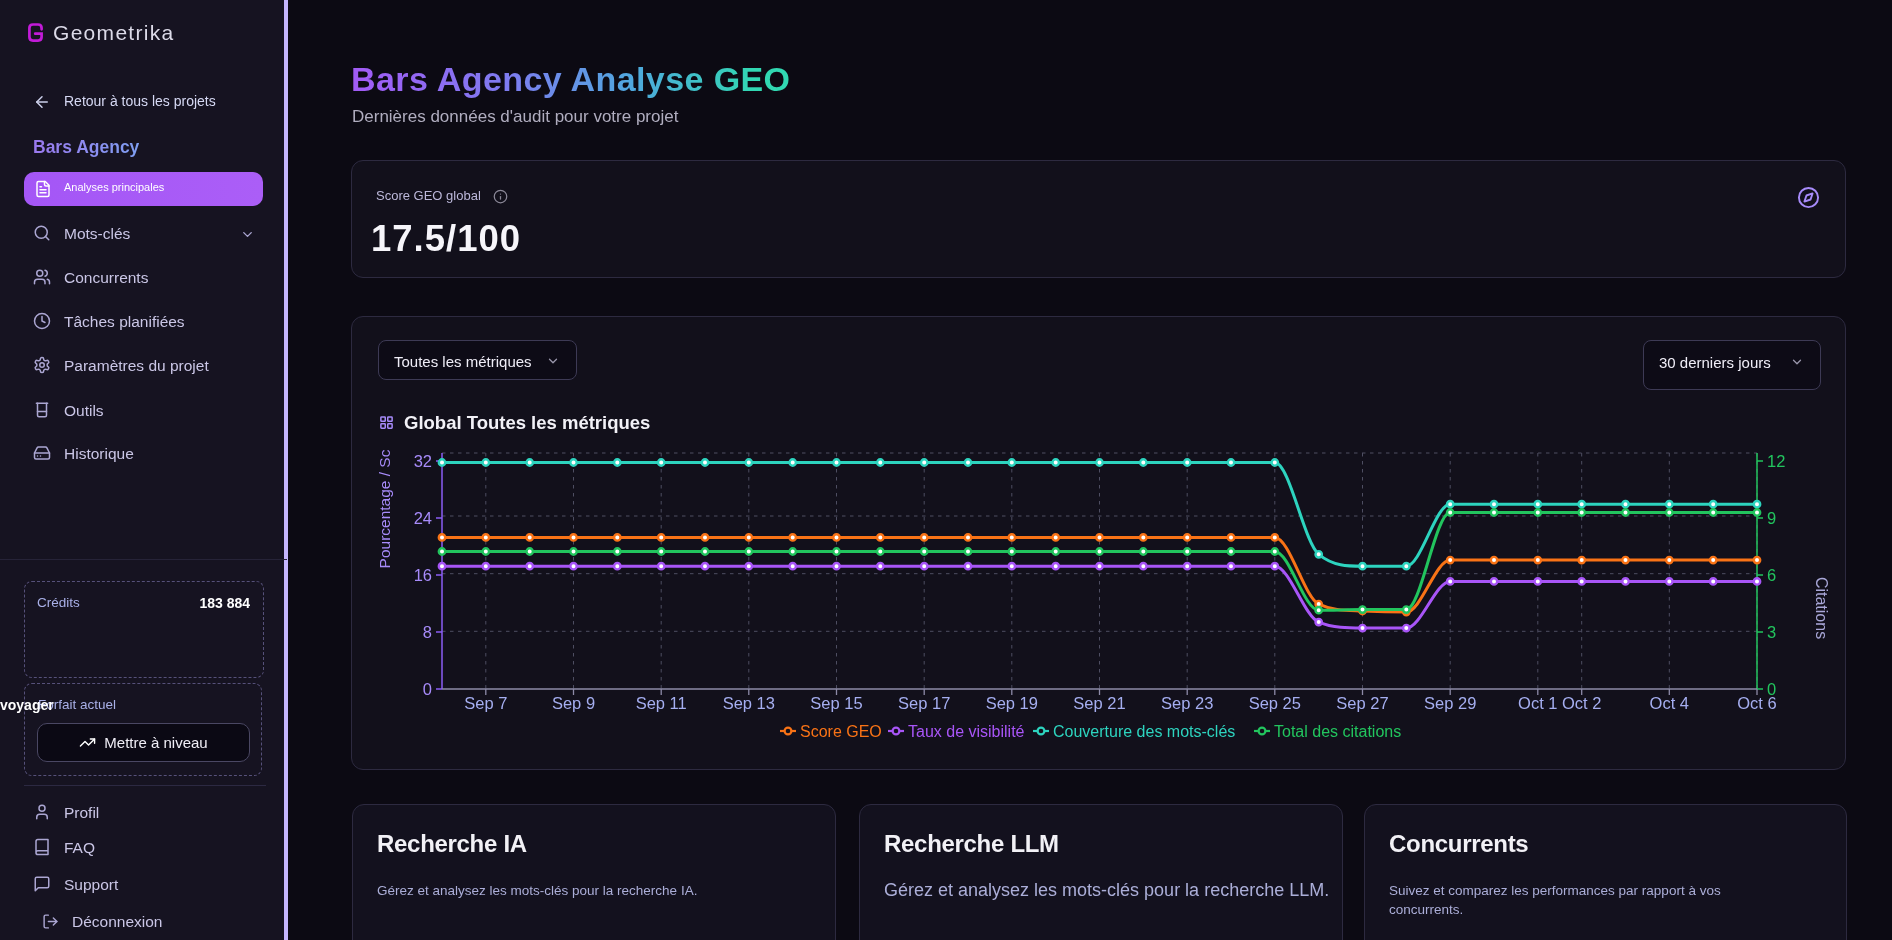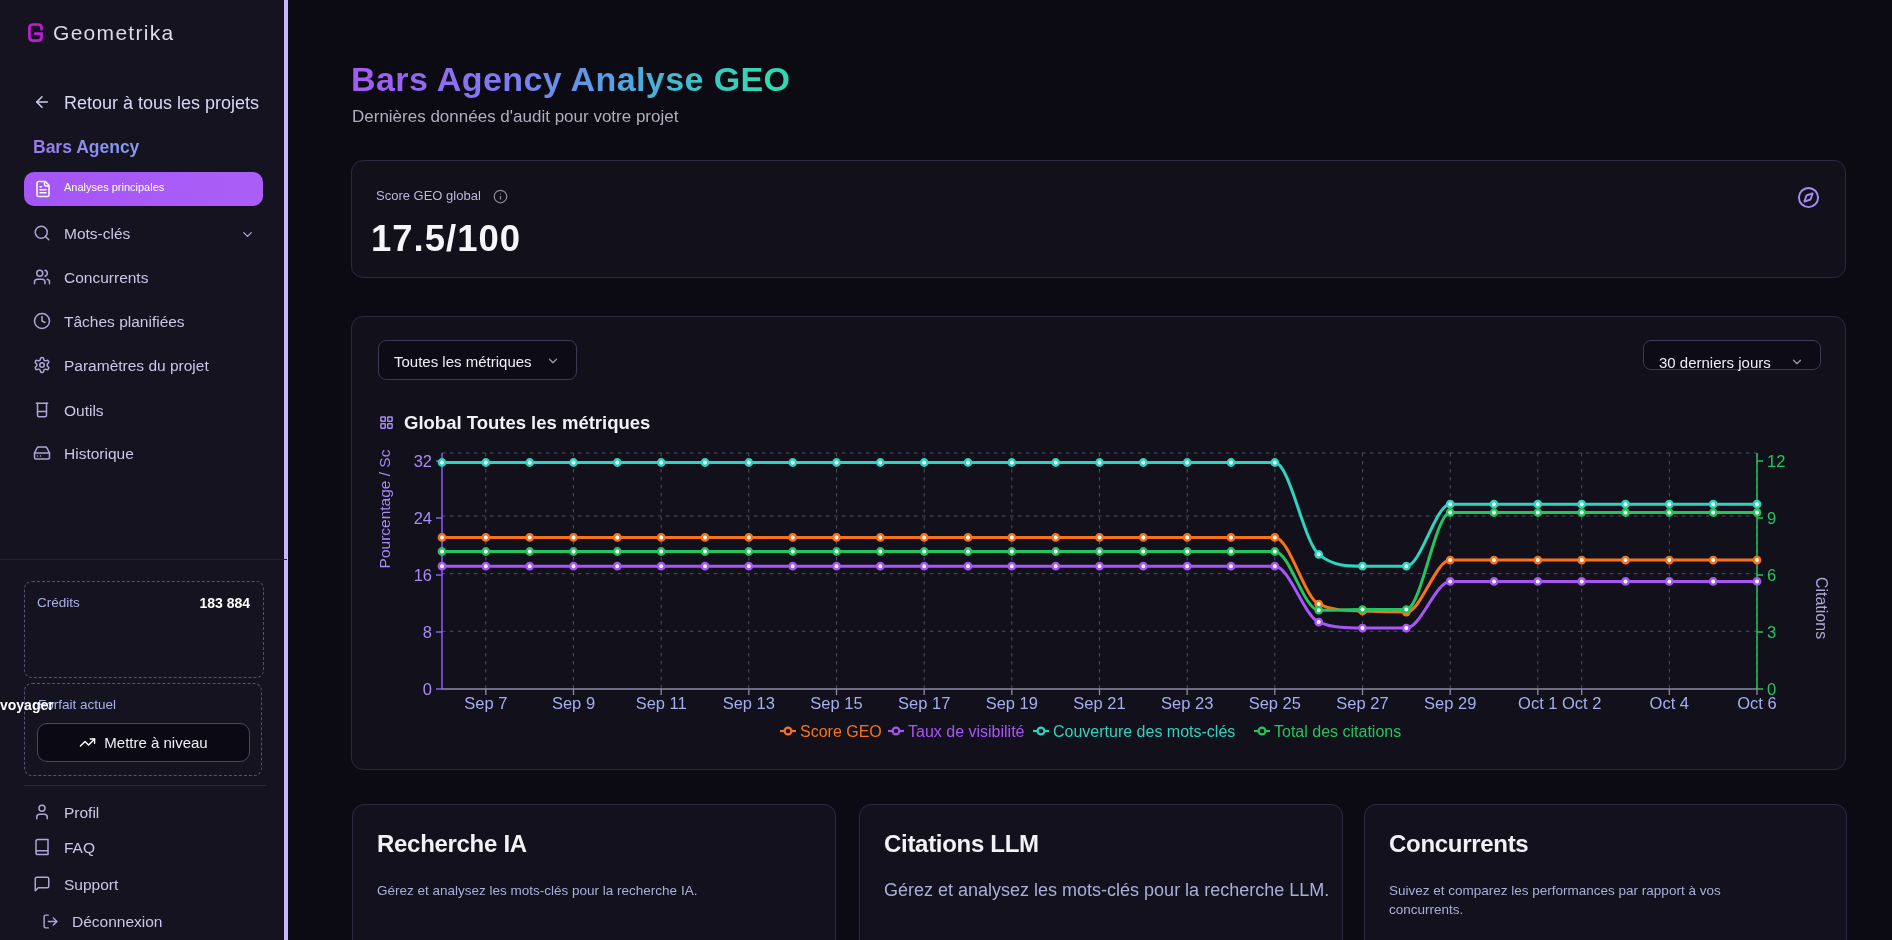--- a/index.html
+++ b/index.html
@@ -21,21 +21,21 @@
 
   <svg class="icon" style="left:28px;top:23px;" width="15" height="19" viewBox="0 0 15 19" fill="none" stroke="#c21bd8" stroke-width="2.7" stroke-linecap="round">
     <path d="M13.6 6.3 L13.6 5 Q13.6 1.5 10.1 1.5 L4.9 1.5 Q1.4 1.5 1.4 5 L1.4 14.1 Q1.4 17.6 4.9 17.6 L10.1 17.6 Q13.6 17.6 13.6 14.1 L13.6 10.7 L7.2 10.7"></path>
   </svg>
   <div class="abs" style="left:53px;top:21px;font-size:21px;color:#dcdae8;letter-spacing:1.3px;">Geometrika</div>
 
   <svg class="icon" style="left:33px;top:93px;" width="18" height="18" viewBox="0 0 24 24" fill="none" stroke="#cdd1ec" stroke-width="2" stroke-linecap="round" stroke-linejoin="round">
       <path d="m12 19-7-7 7-7"></path>
       <path d="M19 12H5"></path>
     </svg>
-  <div class="abs" style="left:64px;top:93px;font-size:18px;font-weight:500;color:#d6d9f4;">Retour à tous les projets</div>
+  <div class="abs" style="left:64px;top:93px;font-size:14px;font-weight:500;color:#d6d9f4;">Retour à tous les projets</div>
 
   <div class="abs" style="left:33px;top:137px;font-size:17.5px;font-weight:600;background:linear-gradient(90deg,#9b79ef,#7f9ff2);-webkit-background-clip:text;background-clip:text;color:transparent;">Bars Agency</div>
 
   <div class="abs" style="left:24px;top:172px;width:239px;height:34px;border-radius:10px;background:linear-gradient(90deg,#a456f6,#ab5ef7);"></div>
   <svg class="icon" style="left:34px;top:180px;" width="18" height="18" viewBox="0 0 24 24" fill="none" stroke="#ffffff" stroke-width="2" stroke-linecap="round" stroke-linejoin="round">
       <path d="M15 2H6a2 2 0 0 0-2 2v16a2 2 0 0 0 2 2h12a2 2 0 0 0 2-2V7Z"></path>
       <path d="M14 2v4a2 2 0 0 0 2 2h4"></path>
       <path d="M16 13H8"></path>
       <path d="M16 17H8"></path>
       <path d="M10 9H8"></path>
@@ -142,21 +142,21 @@
       <polygon points="16.24 7.76 14.12 14.12 7.76 16.24 9.88 9.88"></polygon>
     </svg>
 
   <div class="card" style="left:351px;top:316px;width:1495px;height:454px;"></div>
   <div class="sel" style="left:378px;top:340px;width:199px;height:40px;">
       <span style="position:absolute;left:15px;top:12px;">Toutes les métriques</span>
       <svg style="position:absolute;right:16px;top:13px;" width="14" height="14" viewBox="0 0 24 24" fill="none" stroke="#9a97ac" stroke-width="2.2" stroke-linecap="round" stroke-linejoin="round">
         <path d="m6 9 6 6 6-6"></path>
       </svg>
     </div>
-  <div class="sel" style="left:1643px;top:340px;width:178px;height:30px;">
+  <div class="sel" style="left:1643px;top:340px;width:178px;height:50px;">
       <span style="position:absolute;left:15px;top:13px;">30 derniers jours</span>
       <svg style="position:absolute;right:16px;top:14px;" width="14" height="14" viewBox="0 0 24 24" fill="none" stroke="#9a97ac" stroke-width="2.2" stroke-linecap="round" stroke-linejoin="round">
         <path d="m6 9 6 6 6-6"></path>
       </svg>
     </div>
   <svg class="icon" style="left:379px;top:415px;" width="15" height="15" viewBox="0 0 24 24" fill="none" stroke="#a78bfa" stroke-width="2.4" stroke-linecap="round" stroke-linejoin="round">
       <rect width="7" height="7" x="3" y="3" rx="1"></rect>
       <rect width="7" height="7" x="14" y="3" rx="1"></rect>
       <rect width="7" height="7" x="14" y="14" rx="1"></rect>
       <rect width="7" height="7" x="3" y="14" rx="1"></rect>
@@ -389,19 +389,19 @@
 <line x1="903" y1="415" x2="919" y2="415" stroke="#22c55e" stroke-width="2.2"></line>
 <circle cx="911" cy="415" r="3.4" fill="#12101b" stroke="#22c55e" stroke-width="2.2"></circle>
 <text x="923" y="421" text-anchor="start" font-size="16" fill="#22c55e">Total des citations</text>
 </svg>
 
   <div class="card" style="left:352px;top:804px;width:484px;height:170px;background:#13111e;"></div>
   <div class="abs" style="left:377px;top:830px;font-size:24px;font-weight:bold;letter-spacing:-0.3px;color:#f2f1f6;">Recherche IA</div>
   <div class="abs" style="left:377px;top:881px;font-size:13.5px;color:#abaed8;line-height:19px;">Gérez et analysez les mots-clés pour la recherche IA.</div>
 
   <div class="card" style="left:859px;top:804px;width:484px;height:170px;background:#13111e;"></div>
-  <div class="abs" style="left:884px;top:830px;font-size:24px;font-weight:bold;letter-spacing:-0.3px;color:#f2f1f6;">Citations LLM</div>
+  <div class="abs" style="left:884px;top:830px;font-size:24px;font-weight:bold;letter-spacing:-0.3px;color:#f2f1f6;">Recherche LLM</div>
   <div class="abs" style="left:884px;top:881px;font-size:18px;color:#abaed8;line-height:19px;">Gérez et analysez les mots-clés pour la recherche LLM.</div>
 
   <div class="card" style="left:1364px;top:804px;width:483px;height:170px;background:#13111e;"></div>
   <div class="abs" style="left:1389px;top:830px;font-size:24px;font-weight:bold;letter-spacing:-0.3px;color:#f2f1f6;">Concurrents</div>
   <div class="abs" style="left:1389px;top:881px;font-size:13.5px;color:#abaed8;line-height:19px;">Suivez et comparez les performances par rapport à vos<br>concurrents.</div>
 </div>
 
 </body></html>

